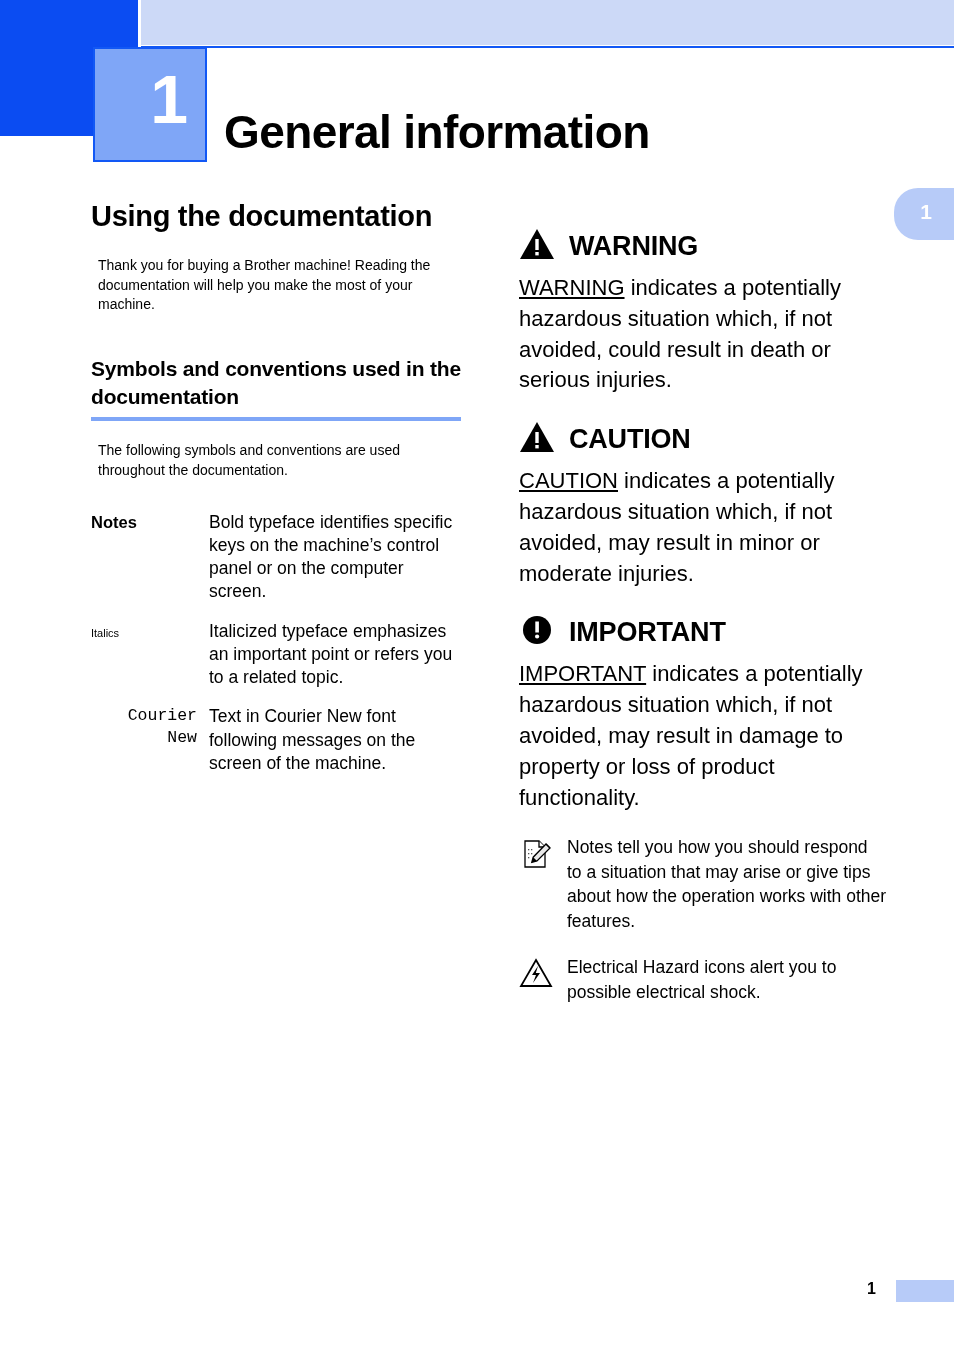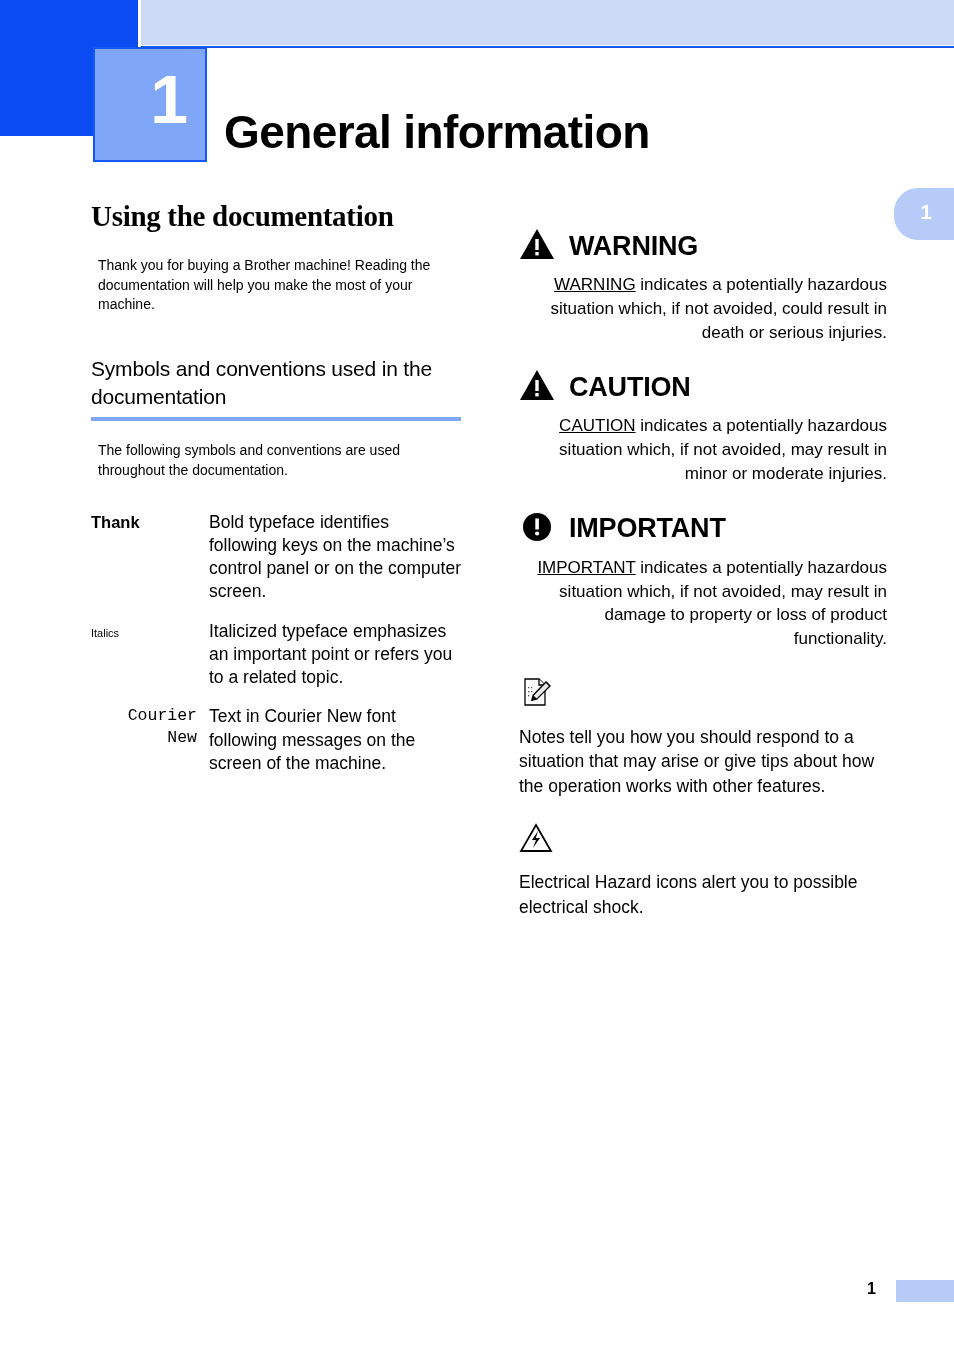--- a/index.html
+++ b/index.html
@@ -88,31 +88,30 @@
     left: 519px; top: 228px;
     width: 368px;
   }
 
   h1.sect-title {
     margin: 0;
     font-size: 29px;
     font-weight: bold;
     line-height: 1.3;
     letter-spacing: -0.3px;
-    font-family: Liberation Serif, serif;
   }
   p.body {
     margin: 20px 0 0 7px;
     font-size: 14px;
     line-height: 1.42;
   }
   h2.sub-title {
     margin: 40px 0 0 0;
     font-size: 21px;
-    font-weight: normal;
+    font-weight: bold;
     line-height: 1.32;
     letter-spacing: -0.2px;
   }
   .sub-rule {
     margin-top: 6px;
     width: 370px;
     height: 4px;
     background: #7fa6f7;
   }
 
@@ -151,32 +150,30 @@
   }
   .alert-head.spaced { margin-top: 25px; }
   .alert-title {
     font-size: 27px;
     font-weight: bold;
     letter-spacing: -0.2px;
     line-height: 1;
   }
   .alert-body {
     margin: 9px 0 0 0;
-    font-size: 17px;
+    font-size: 22px;
     line-height: 1.4;
-    text-align: right;
   }
   .alert-body u { text-decoration: underline; }
 
   
   .note-row {
     display: flex;
     gap: 12px;
     margin-top: 22px;
-    flex-direction: column;
   }
   .note-row .note-ico {
     flex: 0 0 auto;
     width: 36px;
     padding-top: 2px;
   }
   .note-row p {
     margin: 0;
     font-size: 17.5px;
     line-height: 1.4;
@@ -220,23 +217,23 @@
 
   <h2 class="sub-title">Symbols and conventions used in the documentation</h2>
   <div class="sub-rule"></div>
 
   <p class="body">The following symbols and conventions are used throughout the documentation.</p>
 
   <table class="deftable">
     <tbody>
       <tr>
         <td class="term">
-          <span class="term-bold">Thank</span>
+          <span class="term-bold">Notes</span>
         </td>
-        <td>Bold typeface identifies following keys on the machine’s control panel or on the computer screen.</td>
+        <td>Bold typeface identifies specific keys on the machine’s control panel or on the computer screen.</td>
       </tr>
       <tr>
         <td class="term">
           <span class="term-italic">Italics</span>
         </td>
         <td>Italicized typeface emphasizes an important point or refers you to a related topic.</td>
       </tr>
       <tr>
         <td class="term">
           <span class="term-mono">Courier New</span>

